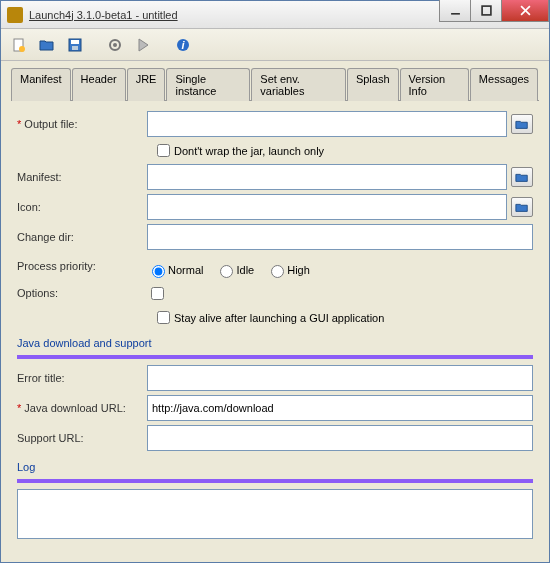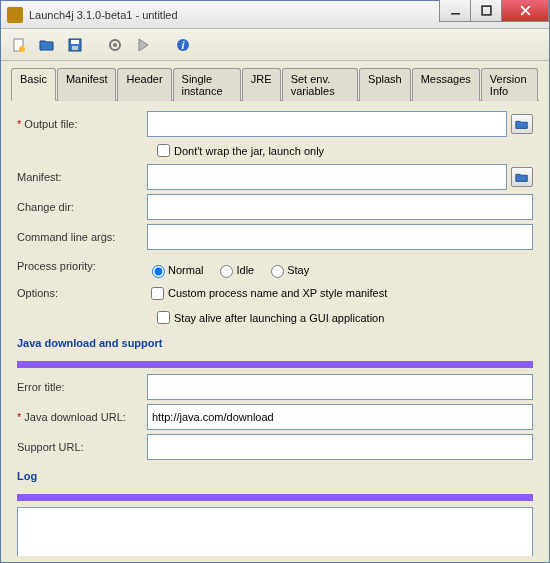--- a/index.html
+++ b/index.html
@@ -1,20 +1,20 @@
 <!DOCTYPE html>
 <html><head>
 <meta charset="utf-8">
 <style>
 * { box-sizing: border-box; font-family: Tahoma, sans-serif; font-size: 11px; }
 body { margin: 0; background: #fff; }
 .window { width: 550px; height: 563px; border: 1px solid #5a7ca8; background: #ece9d8; display: flex; flex-direction: column; }
 .titlebar { height: 28px; background: linear-gradient(#f8f8f8, #e4e4e4); display: flex; align-items: center; padding: 0 0 0 6px; border-bottom: 1px solid #bbb; }
 .titlebar .app-icon { width: 16px; height: 16px; background: #b8860b; margin-right: 6px; border-radius: 2px; }
-.titlebar .title { flex: 1; color: #333; }
+.titlebar .title { flex: 1; color: #333; text-decoration: underline; }
 .winbtns { display: flex; height: 100%; }
 .winbtn { width: 32px; height: 22px; margin-top: -1px; border: 1px solid #888; border-top: none; background: linear-gradient(#f6f6f6,#ddd); display: flex; align-items: center; justify-content: center; margin-left: -1px; }
 .winbtn.close { width: 48px; background: linear-gradient(#e67,#c1392b); color: #fff; }
 .winbtn svg { width: 11px; height: 11px; }
 .toolbar { height: 32px; background: linear-gradient(#f4f2e8,#e8e5d6); border-bottom: 1px solid #bbb; display: flex; align-items: center; padding: 0 6px; gap: 4px; }
 .tbtn { width: 24px; height: 24px; display: flex; align-items: center; justify-content: center; border: 1px solid transparent; border-radius: 2px; }
 .tbsep { width: 8px; }
 .content { flex: 1; padding: 6px 10px; overflow: hidden; display: flex; flex-direction: column; }
 .tabs { display: flex; border-bottom: 1px solid #999; }
 .tab { padding: 4px 8px; background: #ece9d8; border: 1px solid #999; border-bottom: none; margin-right: 1px; border-radius: 3px 3px 0 0; position: relative; top: 1px; cursor: default; }
@@ -25,21 +25,21 @@
 .lbl { width: 130px; text-align: left; padding-right: 6px; color: #333; }
 .req { color: #c00; }
 .fld { flex: 1; height: 16px; border: 1px solid #7a98b8; background: #fff; padding: 12px 4px; }
 .browse { width: 22px; height: 20px; margin-left: 4px; border: 1px solid #888; background: linear-gradient(#fafafa,#ddd); display: flex; align-items: center; justify-content: center; border-radius: 2px; }
 .browse svg { width: 14px; height: 12px; }
 .chk { width: 13px; height: 13px; margin-right: 4px; accent-color: #555; }
 .chkrow { display: flex; align-items: center; margin-left: 136px; margin-bottom: 4px; }
 .chkrow2 { display: flex; align-items: center; }
 .radio { margin-right: 3px; }
 .radgrp { display: flex; gap: 12px; align-items: center; margin-top: 8px; }
-.fieldset-title { color: #1040a0; font-weight: bold; margin: 10px 0 6px 0; border-bottom: 7px solid #8b5cf6; padding-bottom: 12px; }
+.fieldset-title { color: #1040a0; font-weight: normal; margin: 10px 0 6px 0; border-bottom: 4px solid #8b5cf6; padding-bottom: 6px; }
 .logbox { border: 1px solid #7a98b8; background: #fff; height: 50px; margin-top: 2px; }
 </style>
 </head>
 <body>
 
 <div class="window">
   <div class="titlebar">
     <div class="app-icon"></div>
     <div class="title">Launch4j 3.1.0-beta1 - untitled</div>
     <div class="winbtns">
@@ -97,29 +97,28 @@
     <div class="tbtn">
         <svg width="16" height="16" viewBox="0 0 16 16">
           <circle cx="8" cy="8" r="6" fill="#2a6bc8"></circle>
           <text x="8" y="12" text-anchor="middle" fill="#fff" font-size="10" font-weight="bold" font-style="italic">i</text>
         </svg>
       </div>
   </div>
 
   <div class="content">
     <div class="tabs">
-      <div class="tab active">Basic</div>
       <div class="tab">Manifest</div>
       <div class="tab">Header</div>
+      <div class="tab">JRE</div>
       <div class="tab">Single instance</div>
-      <div class="tab">JRE</div>
       <div class="tab">Set env. variables</div>
       <div class="tab">Splash</div>
+      <div class="tab">Version Info</div>
       <div class="tab">Messages</div>
-      <div class="tab">Version Info</div>
     </div>
 
     <div class="panel">
 
       <div class="row">
         <div class="lbl"><span class="req">* </span><span>Output file:</span></div>
         <input class="fld" value="" style="">
         <div class="browse">
             <svg viewBox="0 0 16 12">
               <path d="M1 3 h5 l1 1 h7 v7 h-13 z" fill="#3a78c8" stroke="#1a4880"></path>
@@ -136,54 +135,58 @@
       <div class="row">
         <div class="lbl">Manifest:</div>
         <input class="fld" value="" style="">
         <div class="browse">
             <svg viewBox="0 0 16 12">
               <path d="M1 3 h5 l1 1 h7 v7 h-13 z" fill="#3a78c8" stroke="#1a4880"></path>
             </svg>
           </div>
       </div>
 
+      <div class="row">
+        <div class="lbl">Icon:</div>
+        <input class="fld" value="" style="">
+        <div class="browse">
+            <svg viewBox="0 0 16 12">
+              <path d="M1 3 h5 l1 1 h7 v7 h-13 z" fill="#3a78c8" stroke="#1a4880"></path>
+            </svg>
+          </div>
+      </div>
 
       <div class="row">
         <div class="lbl">Change dir:</div>
         <input class="fld" value="" style="">
       </div>
 
-      <div class="row">
-        <div class="lbl">Command line args:</div>
-        <input class="fld" value="" style="">
-      </div>
 
       <div class="row">
         <div class="lbl">Process priority:</div>
         <div class="radgrp">
           <label class="chkrow2">
               <input type="radio" name="prio" class="radio" checked="" style="">
               <span>Normal</span>
             </label>
           <label class="chkrow2">
               <input type="radio" name="prio" class="radio" style="">
               <span>Idle</span>
             </label>
           <label class="chkrow2">
               <input type="radio" name="prio" class="radio" style="">
-              <span>Stay</span>
+              <span>High</span>
             </label>
         </div>
       </div>
 
       <div class="row">
         <div class="lbl">Options:</div>
         <div class="chkrow2">
           <input type="checkbox" class="chk" style="">
-          <span>Custom process name and XP style manifest</span>
         </div>
       </div>
 
       <div class="chkrow">
         <input type="checkbox" class="chk" style="">
         <span>Stay alive after launching a GUI application</span>
       </div>
 
       <div class="fieldset-title">Java download and support</div>
 

